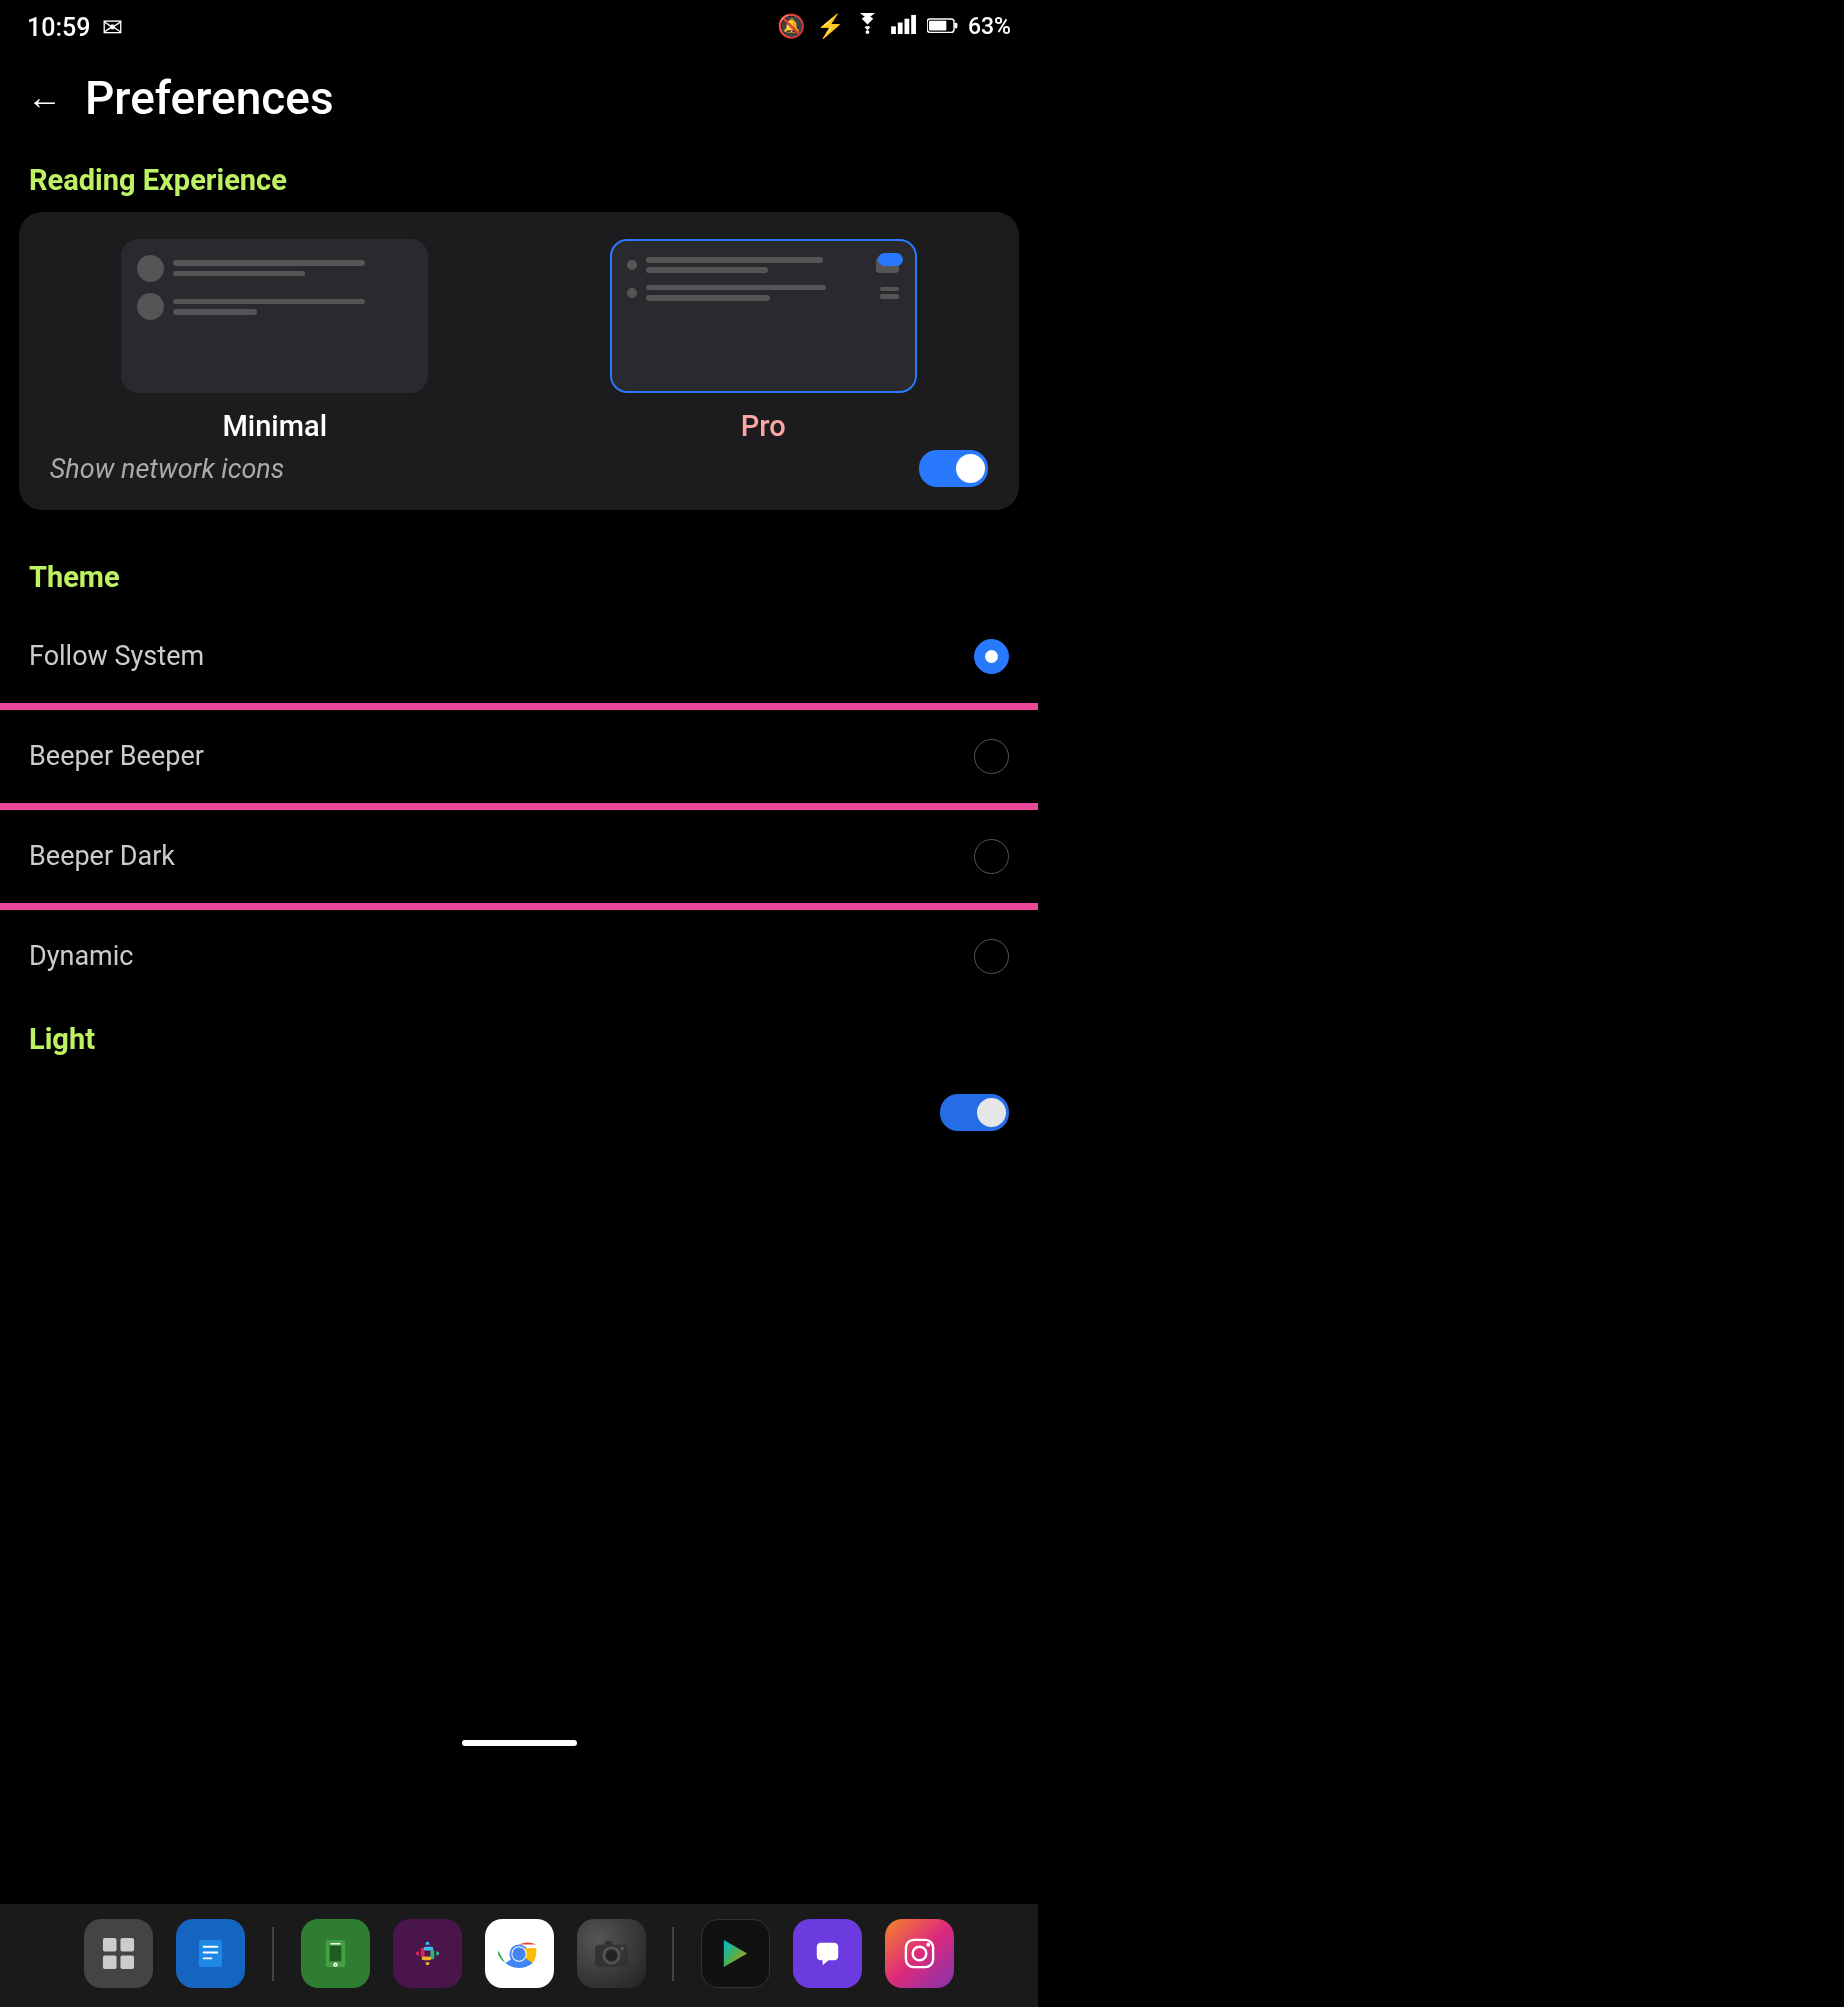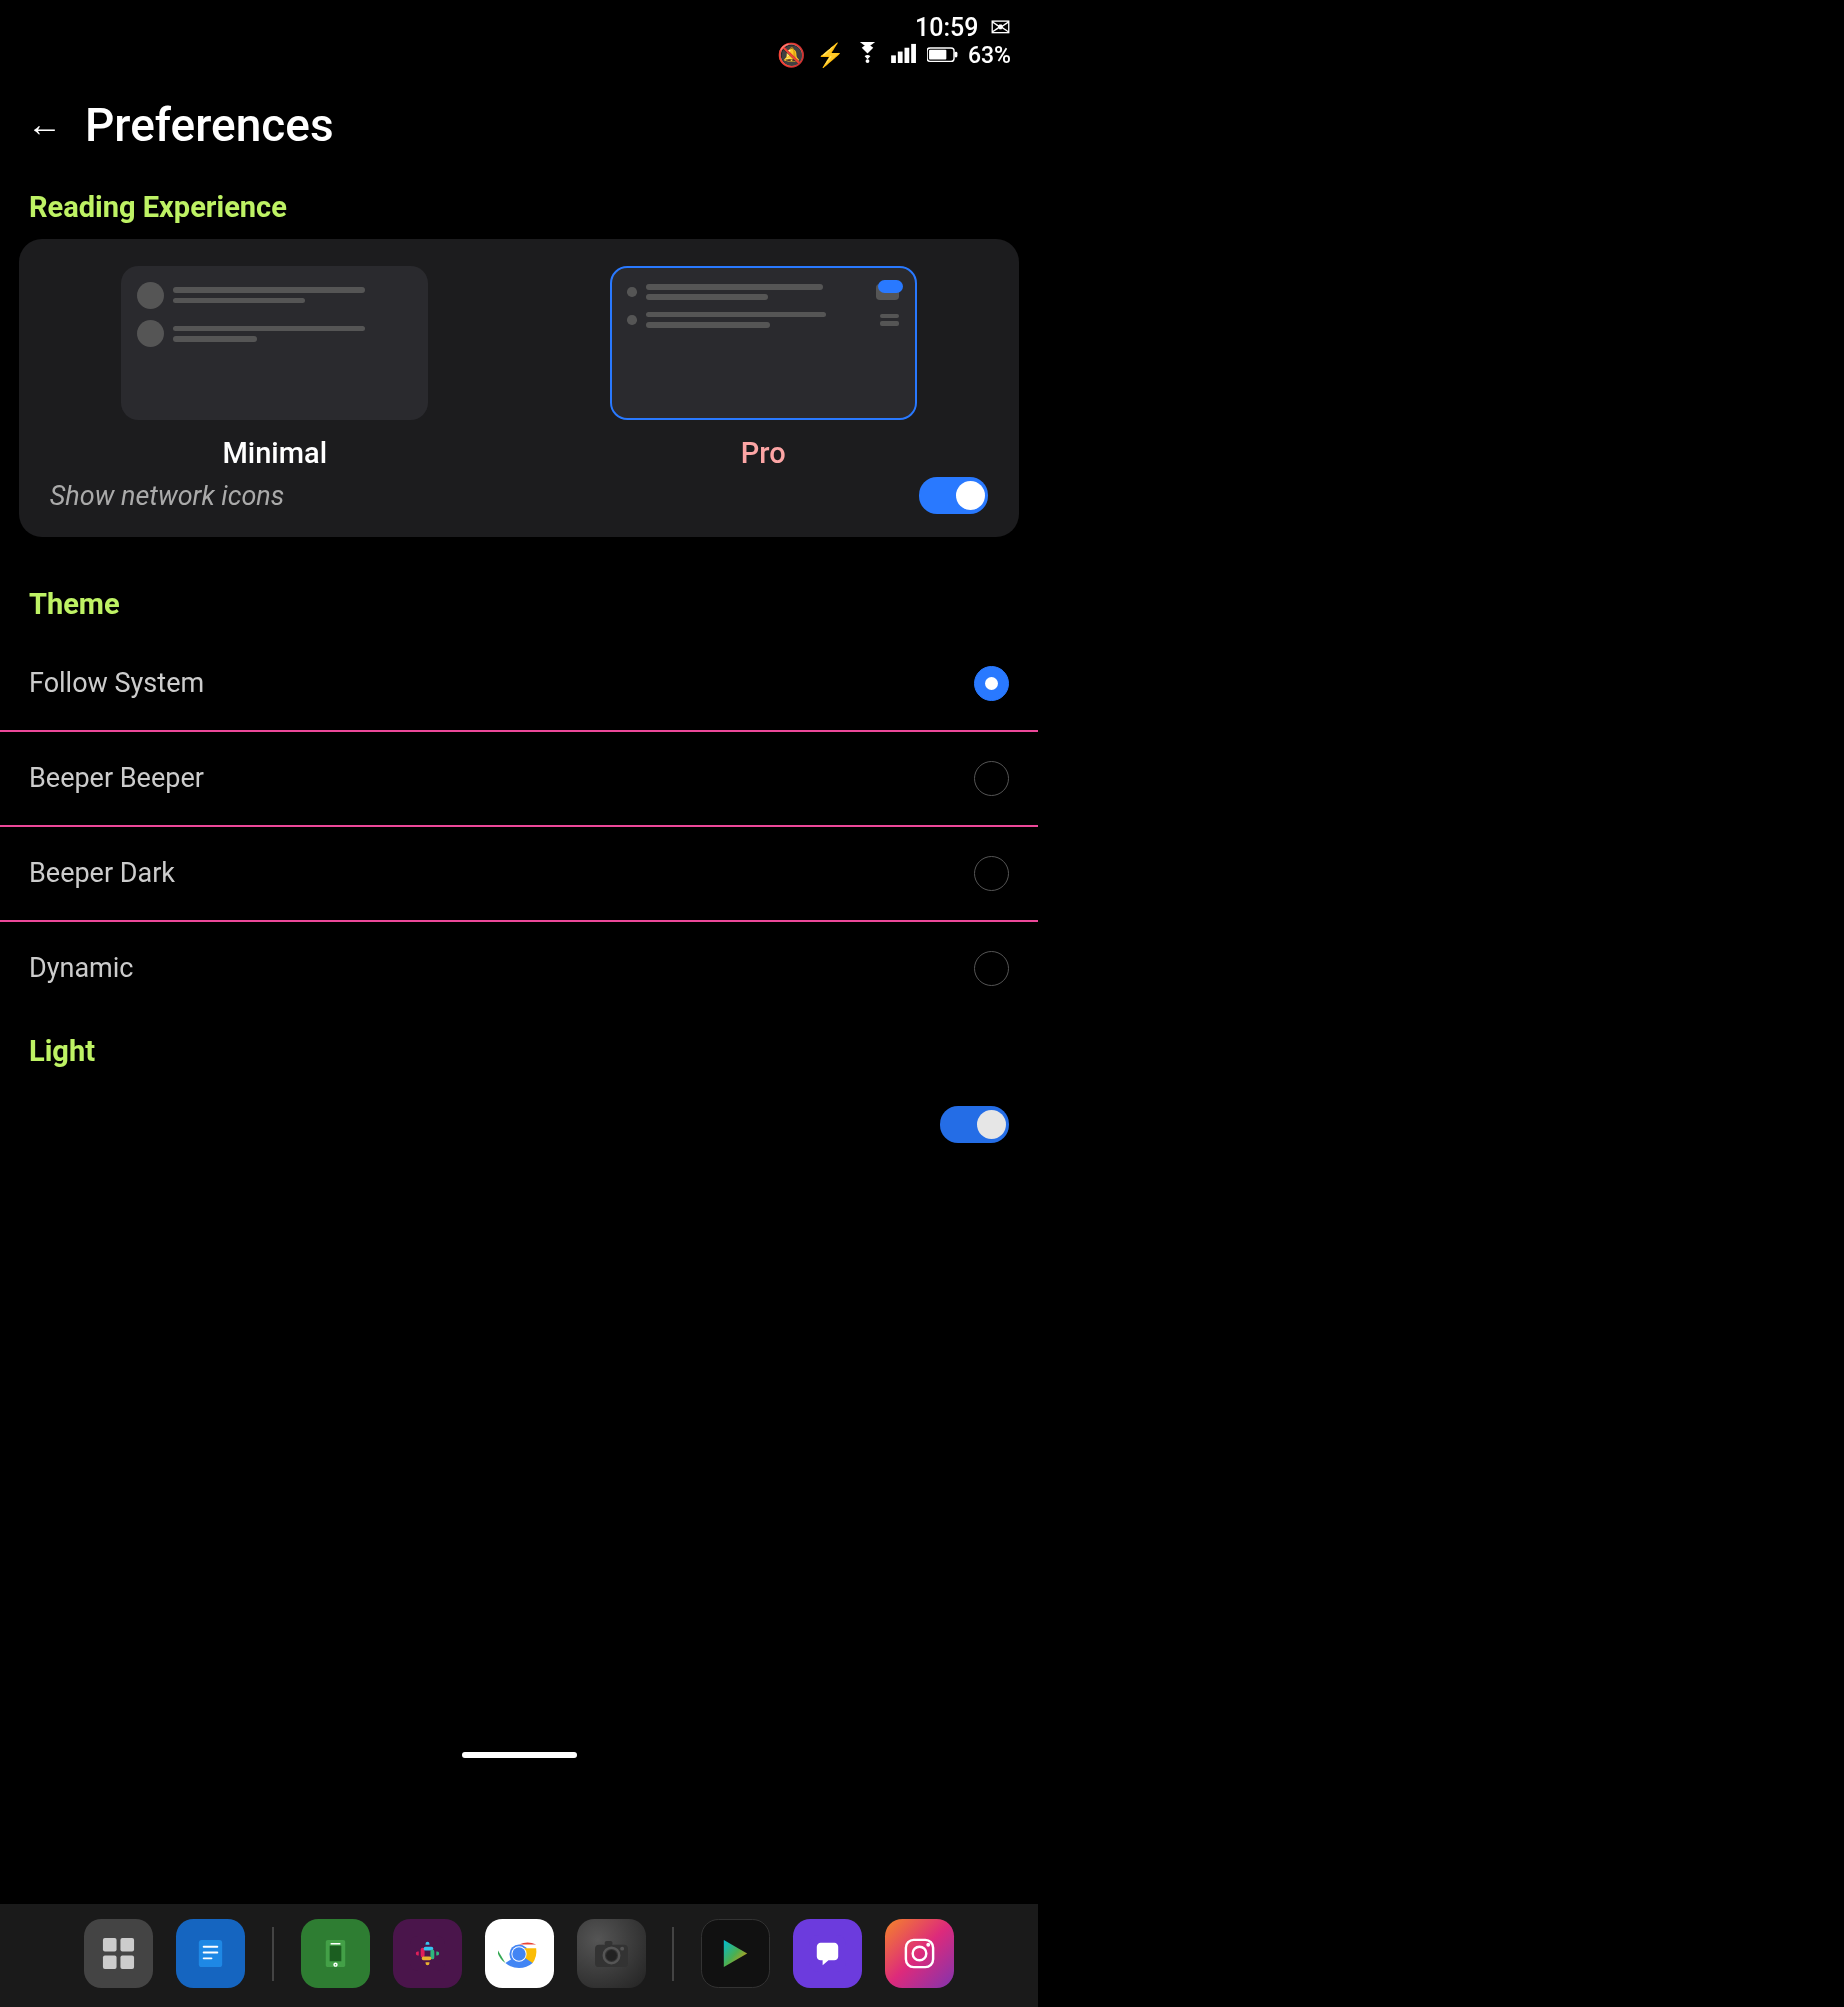--- a/index.html
+++ b/index.html
@@ -11,25 +11,24 @@
       width: 1038px;
       min-height: 2008px;
       overflow-x: hidden;
       position: relative;
     }
 
     
     .status-bar {
       display: flex;
       justify-content: space-between;
-      align-items: flex-end;
+      align-items: flex-start;
       padding: 13.4px 27px 9.6px;
       font-size: 25px;
       font-weight: 500;
-      flex-direction: column;
     }
     .status-left {
       display: flex;
       align-items: center;
       gap: 11.5px;
     }
     .status-right {
       display: flex;
       align-items: center;
       gap: 9.6px;
@@ -199,21 +198,21 @@
     
     .theme-section {
       margin: 0 0 0;
     }
 
     .radio-row {
       display: flex;
       align-items: center;
       justify-content: space-between;
       padding: 29px 29px;
-      border-bottom: 2px solid #ec4899;
+      border-bottom: 7px solid #ec4899;
       cursor: pointer;
     }
     .radio-row:last-child {
       border-bottom: none;
     }
 
     .radio-text {
       font-size: 27px;
       color: #ccc;
     }

